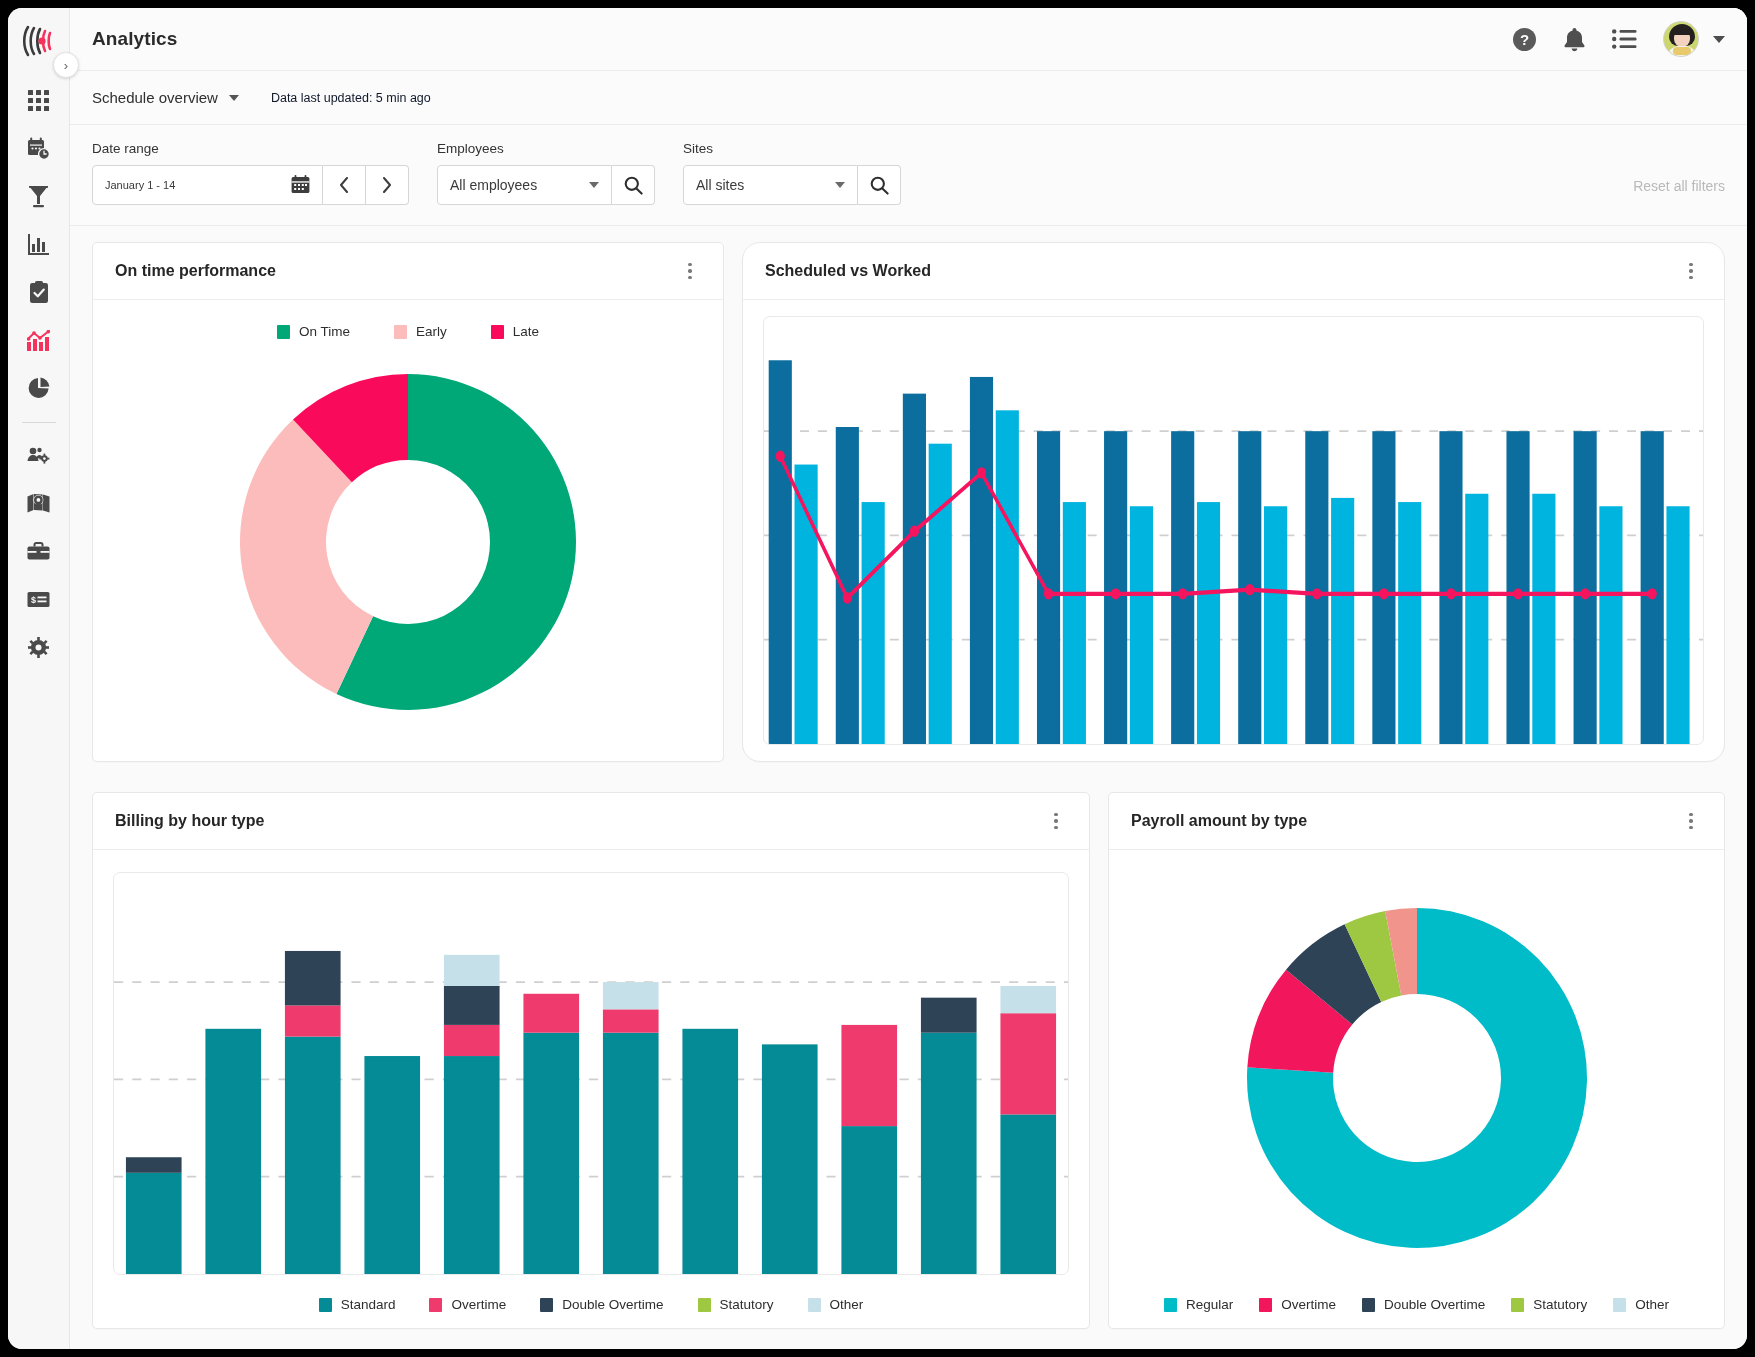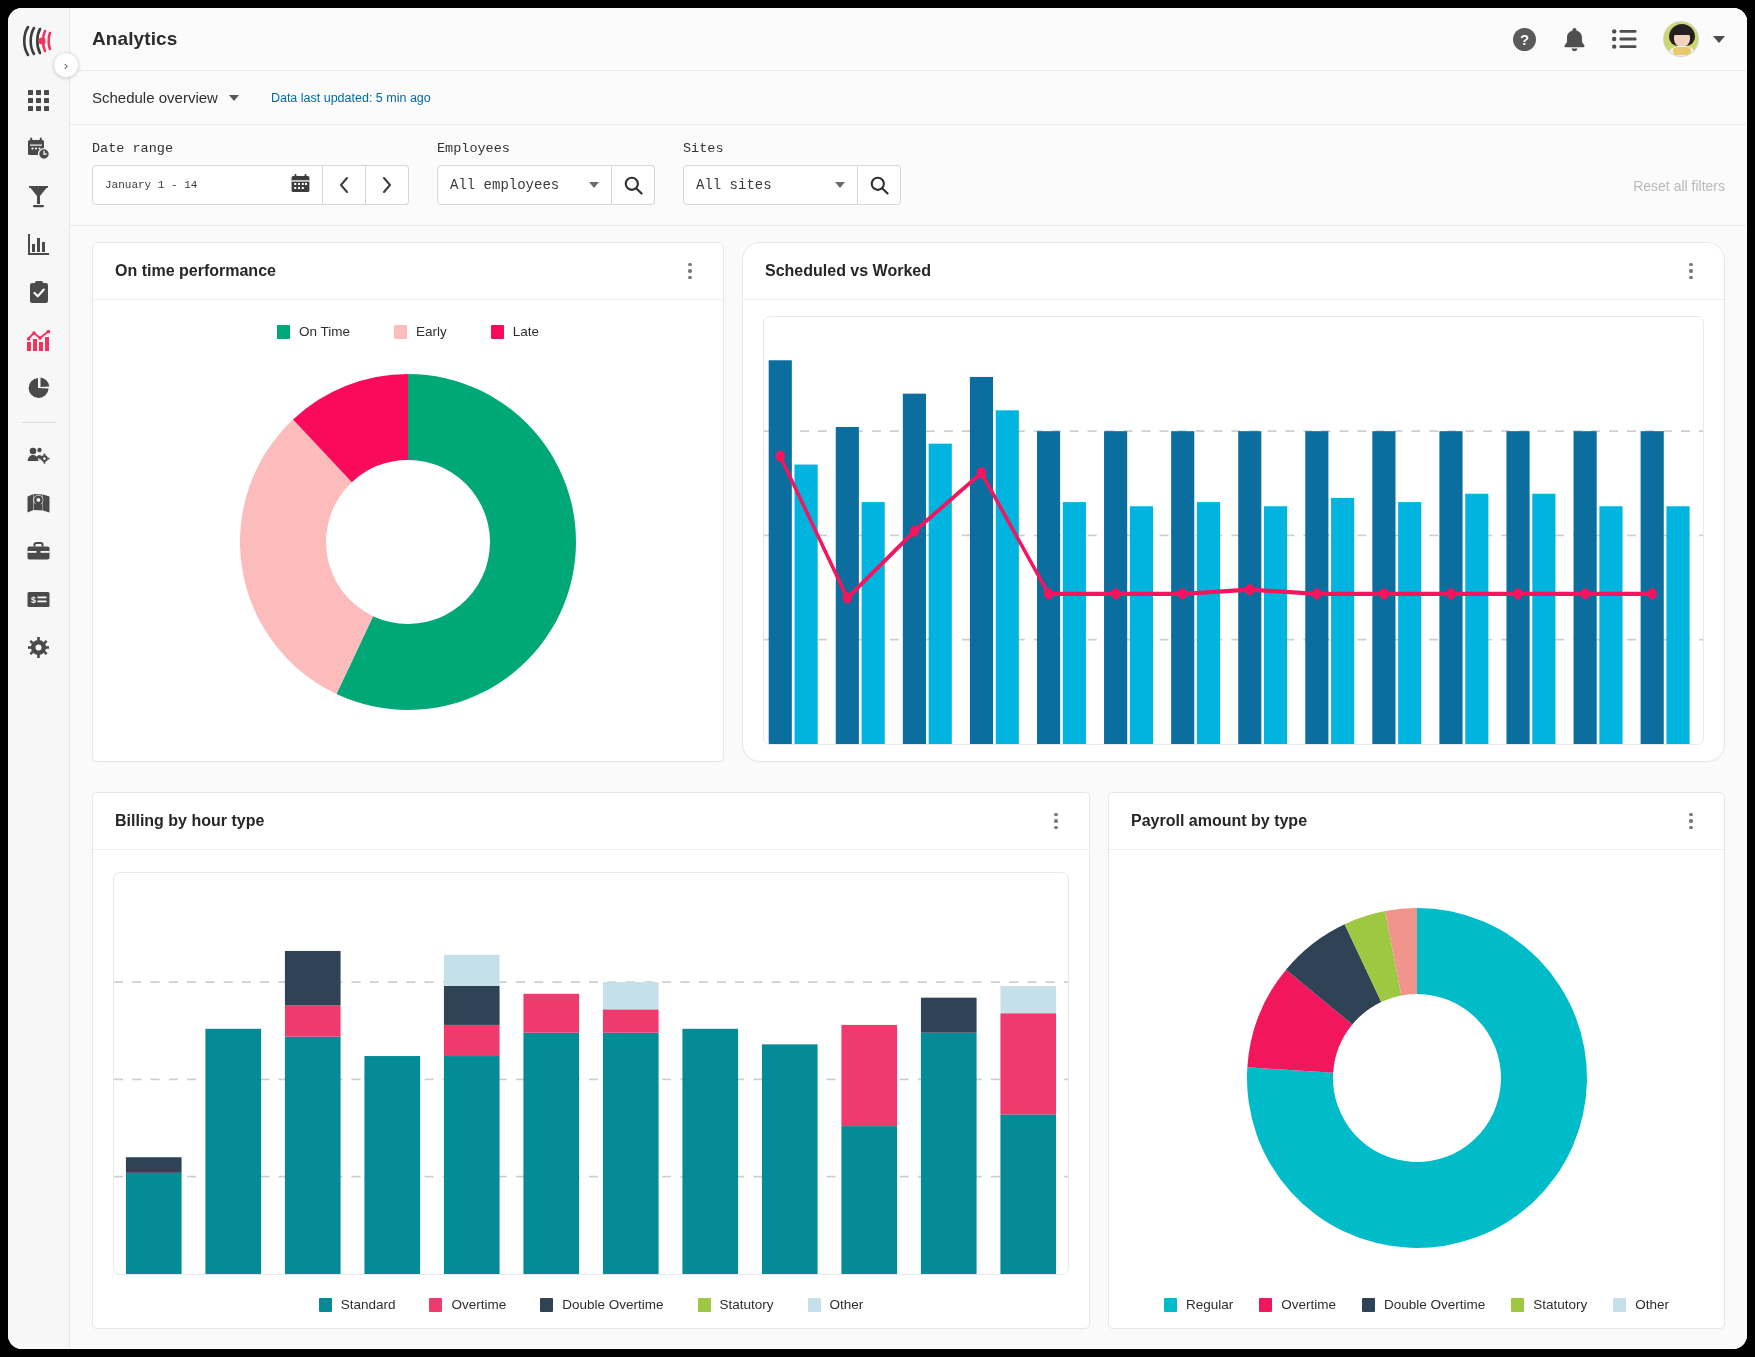--- a/index.html
+++ b/index.html
@@ -78,29 +78,29 @@
   .caret-dn { width:0;height:0;border-left:6px solid transparent;border-right:6px solid transparent;border-top:7px solid #4c4c4c; cursor:pointer;}
 
   
   .subbar {
     height: 54px; background:#fbfbfb; border-bottom:1px solid #ececec;
     display:flex; align-items:center; padding: 0 22px; flex-shrink:0;
   }
   .ov-select { display:flex; align-items:center; gap:11px; cursor:pointer;}
   .ov-select .lbl { font-size:15px; color:#2f2f2f;}
   .ov-caret { width:0;height:0;border-left:5.5px solid transparent;border-right:5.5px solid transparent;border-top:6.5px solid #555;}
-  .updated { margin-left: 32px; font-size:12.5px; color:#0369a1;}
+  .updated { margin-left: 32px; font-size:12.5px; color:#0f172a;}
 
   
   .filterbar {
     background:#fbfbfb; border-bottom:1px solid #ececec;
     padding: 16px 22px 20px 22px; flex-shrink:0;
     display:flex; align-items:flex-end; gap: 28px;
   }
-  .fgroup { display:flex; flex-direction:column; gap:9px;font-family:Liberation Mono, monospace;}
+  .fgroup { display:flex; flex-direction:column; gap:9px;}
   .flabel { font-size:13.5px; color:#333; }
   .fctrls { display:flex; align-items:stretch;}
   .inp-date {
     width: 231px; height: 40px; background:#fff;
     border:1px solid #d6d6d6; border-radius:4px 0 0 4px;
     display:flex; align-items:center; padding: 0 12px;
     font-size:11px; color:#3a3a3a; gap:8px;
   }
   .inp-date .val { flex:1; }
   .navbtn {

